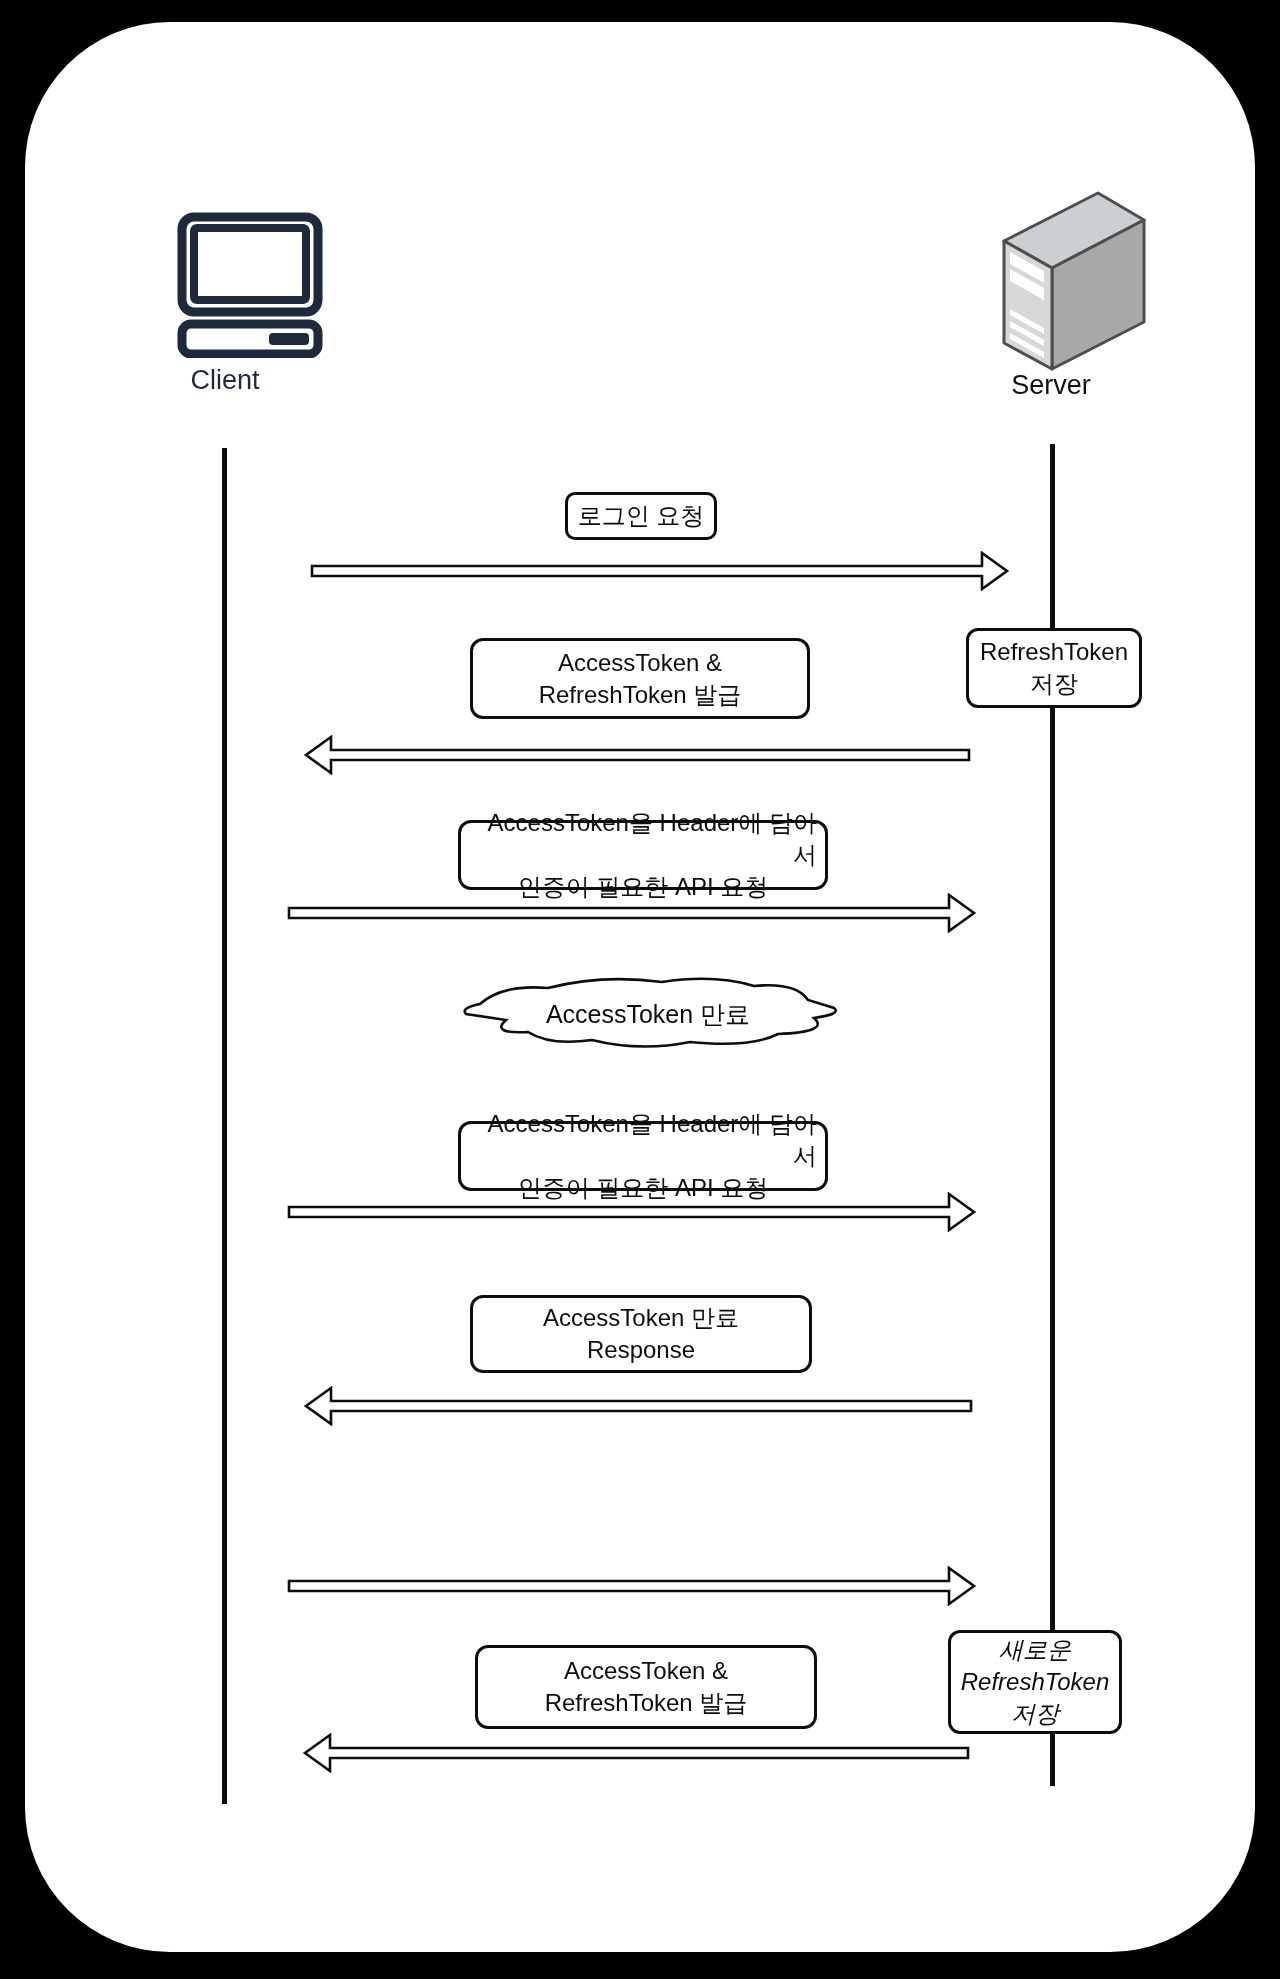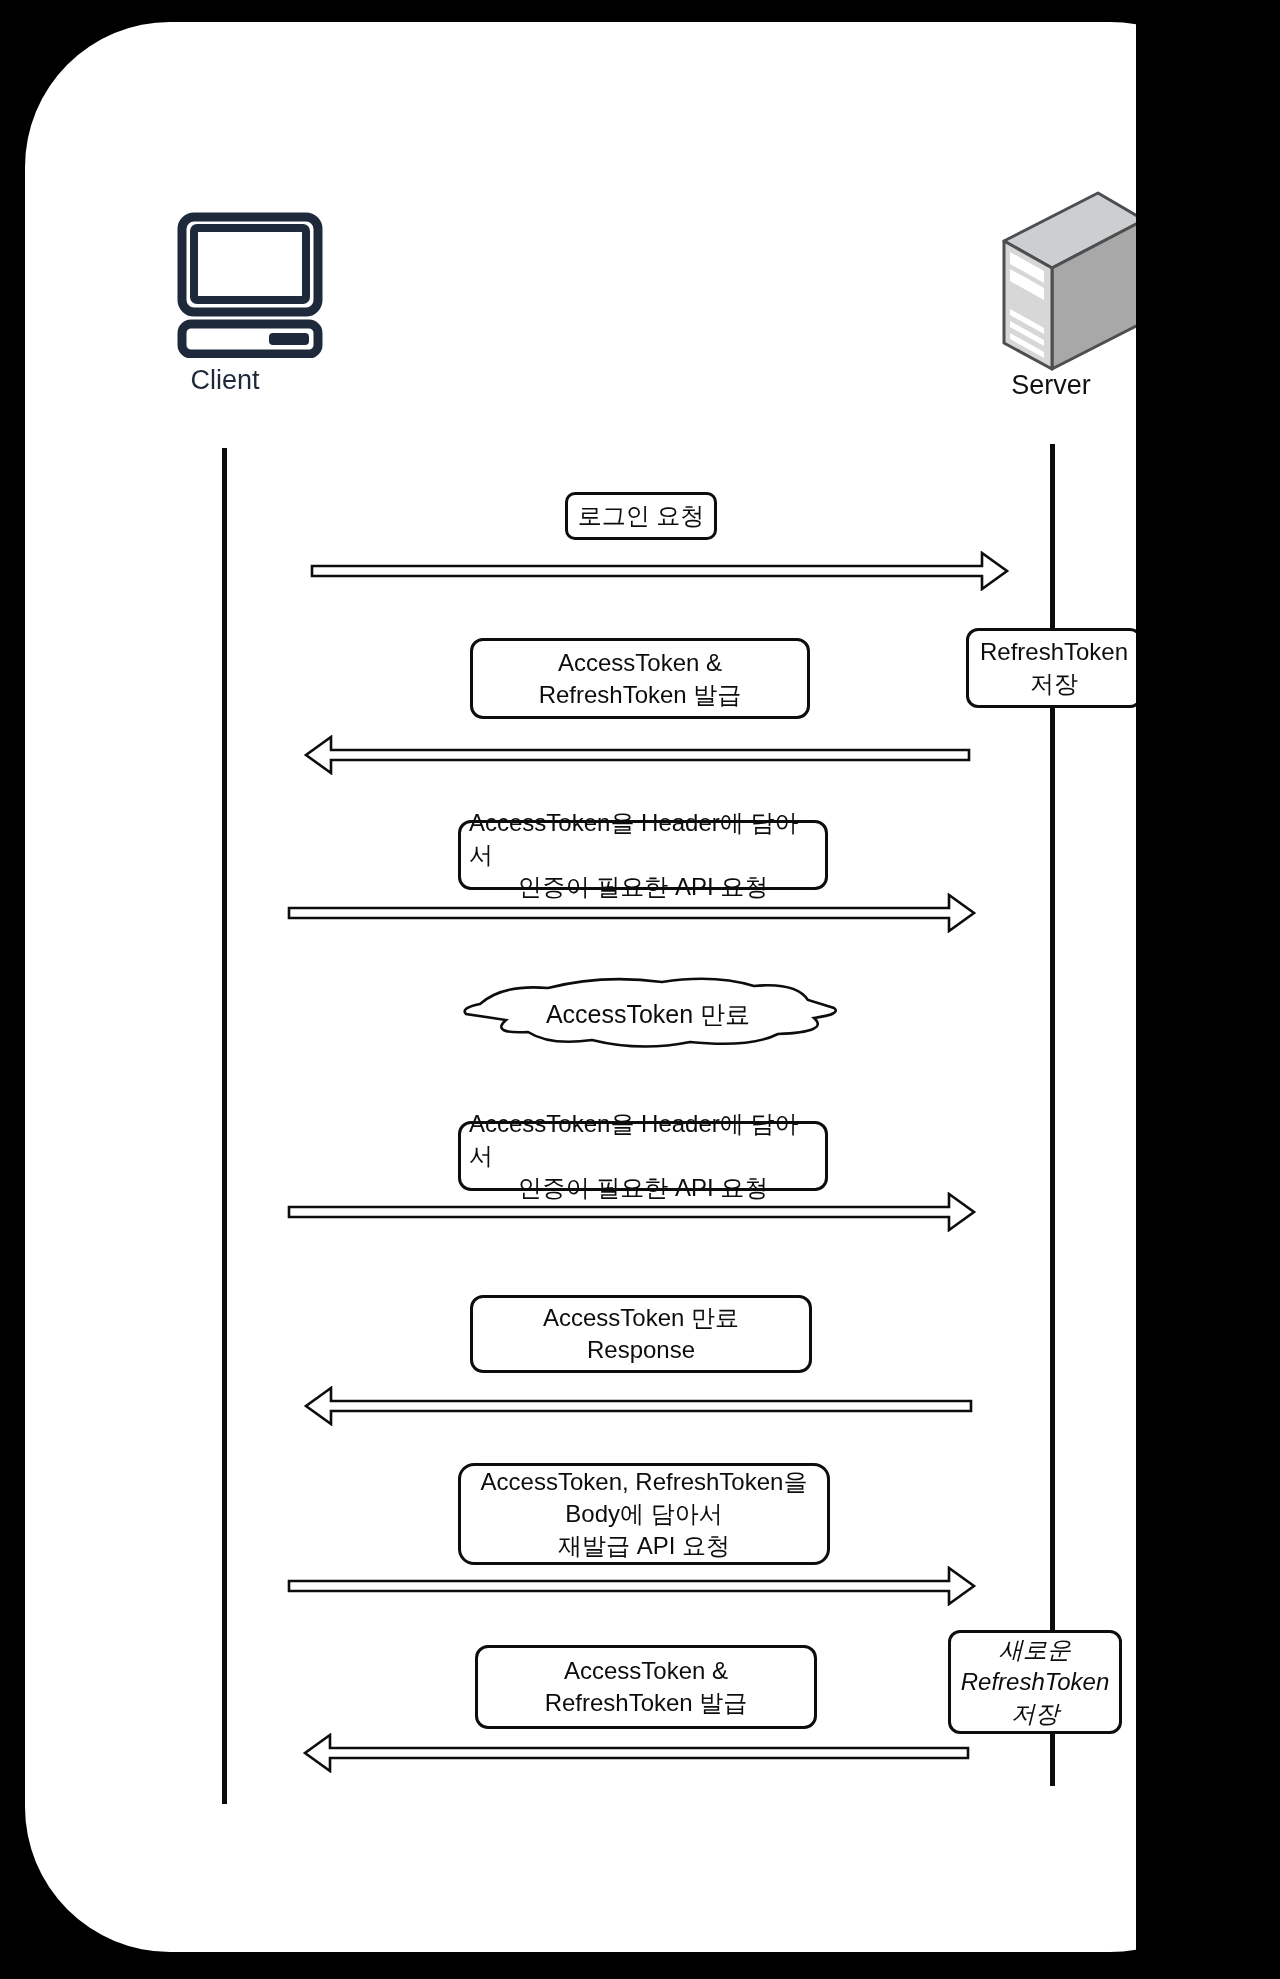--- a/index.html
+++ b/index.html
@@ -1,37 +1,37 @@
 <!DOCTYPE html>
 <html><head>
 <meta charset="utf-8">
 <style>
   * { margin:0; padding:0; box-sizing:border-box; }
   html,body { background:#000; }
   body { font-family:"Liberation Sans","DejaVu Sans",sans-serif; }
   #stage {
-    position:relative; width:1136px; height:1979px; background:#000; overflow:hidden;
+    position:relative; width:1280px; height:1979px; background:#000; overflow:hidden;
   }
   #card {
     position:absolute; left:25px; top:22px; width:1230px; height:1930px;
     background:#ffffff; border-radius:145px;
   }
   .abs { position:absolute; }
   .actor-label {
     position:absolute; font-size:27px; color:#111; text-align:center;
     white-space:nowrap; transform:translateX(-50%);
   }
   .client-color { color:#1e2a3c; }
   .lifeline {
     position:absolute; width:5px; background:#0d0d0d;
   }
   .msg-box {
     position:absolute; background:#fff; border:3px solid #0d0d0d; border-radius:13px;
     display:flex; flex-direction:column; align-items:center; justify-content:center;
-    text-align:left; font-size:24px; color:#0d0d0d; line-height:1.33; padding:4px 8px;
+    text-align:right; font-size:24px; color:#0d0d0d; line-height:1.33; padding:4px 8px;
   }
   .note-box { border-radius:12px; }
   .arrow-svg { position:absolute; display:block; }
   .cloud-text {
     position:absolute; text-align:center; font-size:25px; color:#0d0d0d;
     width:100%; top:50%; transform:translateY(-50%);
   }
 </style>
 </head>
 <body>
@@ -119,25 +119,20 @@
     </svg>
 
     <div class="msg-box" style="left:445px; top:1273px; width:342px; height:78px;">
       <span>AccessToken 만료</span>
       <span>Response</span>
     </div>
     <svg class="arrow-svg" style="left:278px; top:1364px;" width="670" height="40" viewBox="0 0 670 40">
       <polygon points="668,15 28,15 28,2 3,20 28,38 28,25 668,25" fill="#fff" stroke="#0d0d0d" stroke-width="2.6"></polygon>
     </svg>
 
-    <div class="msg-box" style="left:433px; top:1441px; width:372px; height:102px; border-radius:16px;">
-      <span>AccessToken, RefreshToken을</span>
-      <span>Body에 담아서</span>
-      <span>재발급 API 요청</span>
-    </div>
     <svg class="arrow-svg" style="left:262px; top:1544px;" width="690" height="40" viewBox="0 0 690 40">
       <polygon points="2,15 662,15 662,2 687,20 662,38 662,25 2,25" fill="#fff" stroke="#0d0d0d" stroke-width="2.6"></polygon>
     </svg>
 
     <div class="msg-box" style="left:450px; top:1623px; width:342px; height:84px;">
       <span>AccessToken &amp;</span>
       <span>RefreshToken 발급</span>
     </div>
     <div class="msg-box note-box" style="left:923px; top:1608px; width:174px; height:104px;font-style:italic;">
       <span>새로운</span>

